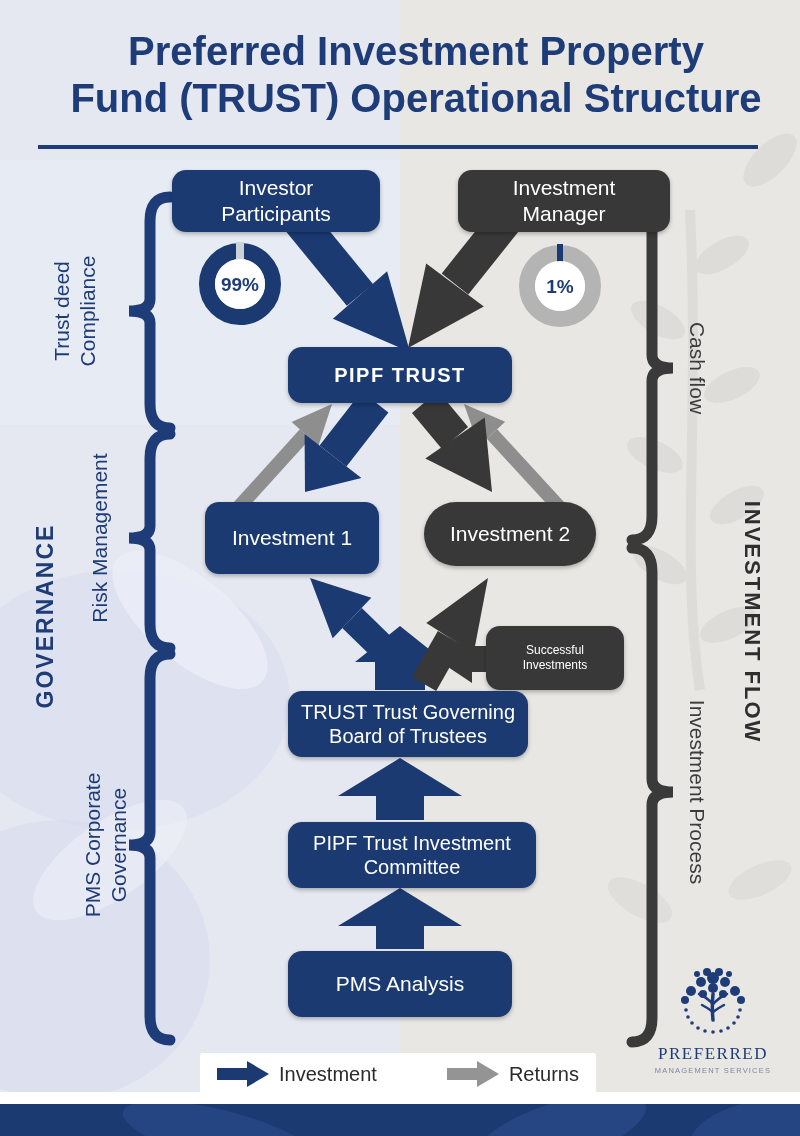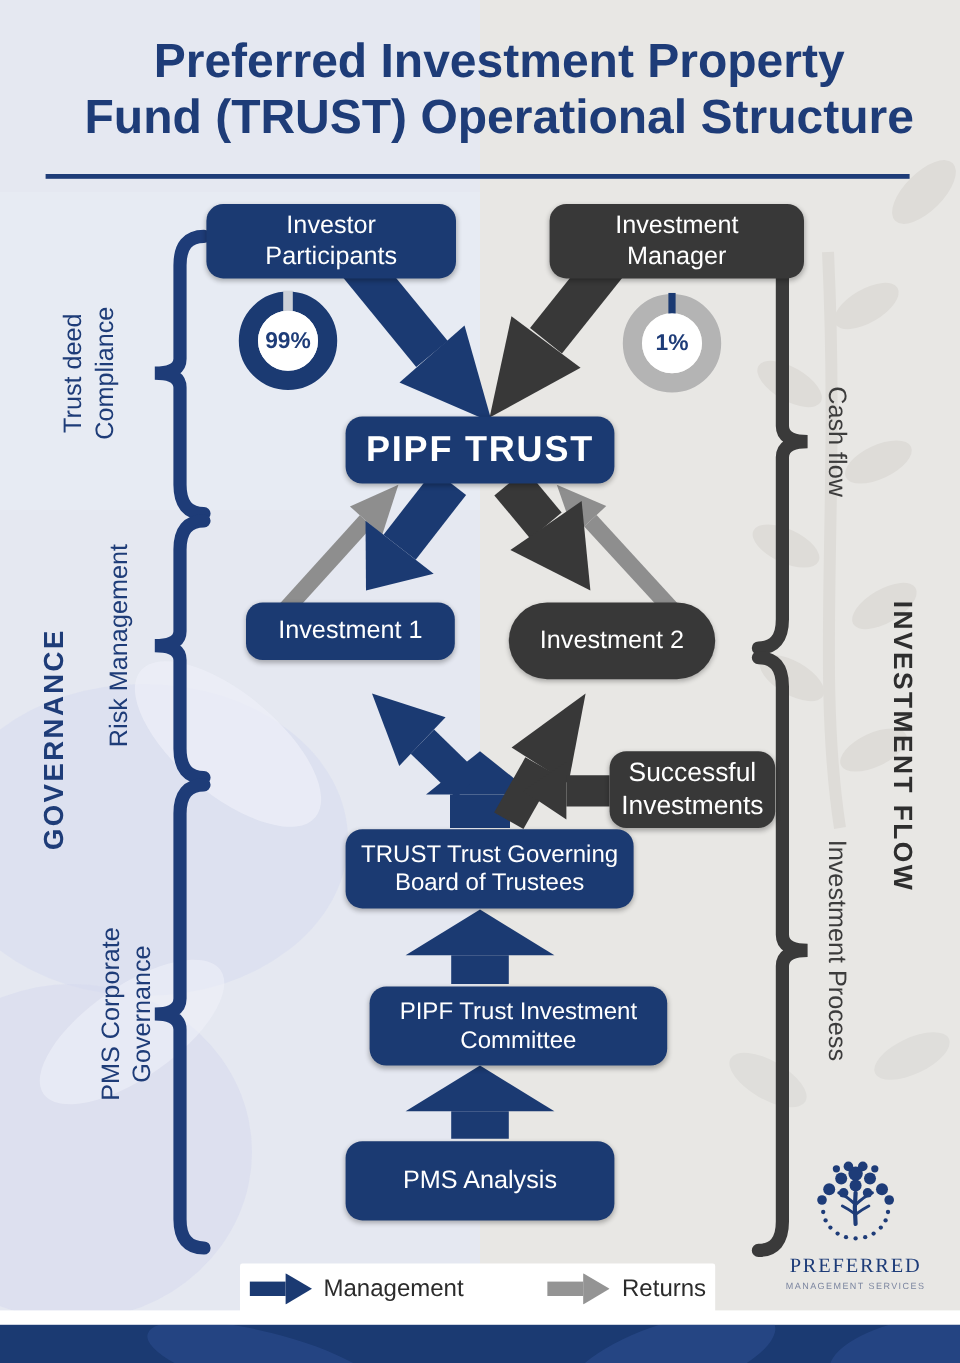--- a/index.html
+++ b/index.html
@@ -16,21 +16,21 @@
   .page-title span { display:block;padding-left:32px; }
   .title-divider { position:absolute; left:38px; top:145px; width:720px; height:4px; background:#1e3c78; }
   .svg-layer { position:absolute; left:0; top:0; width:800px; height:1136px; }
   .node {
     position:absolute; border-radius:14px; color:#fff;
     display:flex; align-items:center; justify-content:center; text-align:center;
     font-size:21px; line-height:1.22; box-shadow:0 2px 4px rgba(0,0,0,.28);
   }
   .navy { background:#1b3a72; }
   .charcoal { background:#383838; }
-  .node.trust { font-size:30px; font-weight:bold; letter-spacing:1.5px; }
+  .node.trust { font-size:20px; font-weight:bold; letter-spacing:1.5px; }
   .donut-label {
     position:absolute; transform:translate(-50%,-50%);
     font-size:19px; font-weight:bold; color:#1e3c78;
   }
   .vlabel {
     position:absolute; transform:translate(-50%,-50%) rotate(-90deg);
     color:#1e3c78; font-size:21px; line-height:1.25; text-align:center; white-space:nowrap;
   }
   .vlabel span { display:block; }
   .vlabel.big { font-weight:bold; font-size:23px; letter-spacing:2px; }
@@ -149,25 +149,25 @@
       <g>
         <line x1="508" y1="659" x2="472" y2="659" stroke-width="26"></line>
         <polygon points="472,635 472,683 436,659" stroke="none"></polygon>
       </g>
     </g>
   </svg>
 
   <div class="node navy" style="left:172px; top:170px; width:180px; height:62px; padding:0 14px;">Investor Participants</div>
   <div class="node charcoal" style="left:458px; top:170px; width:176px; height:62px; padding:0 18px;">Investment Manager</div>
   <div class="node navy trust" style="left:288px; top:347px; width:224px; height:56px;">PIPF TRUST</div>
-  <div class="node navy" style="left:205px; top:502px; width:174px; height:48px;">Investment 1</div>
+  <div class="node navy" style="left:205px; top:502px; width:174px; height:72px;">Investment 1</div>
   <div class="node charcoal" style="left:424px; top:502px; width:172px; height:64px;border-radius:32px;">Investment 2</div>
-  <div class="node charcoal" style="left:508px; top:626px; width:126px; height:64px; font-size:22px; padding:0 6px;">Successful Investments</div>
+  <div class="node charcoal" style="left:486px; top:626px; width:126px; height:64px; font-size:12px; padding:0 6px;">Successful Investments</div>
   <div class="node navy" style="left:288px; top:691px; width:224px; height:66px; font-size:20px; padding:0 8px;">TRUST Trust Governing Board of Trustees</div>
-  <div class="node navy" style="left:288px; top:822px; width:224px; height:66px; font-size:20px; padding:0 12px;margin-left:20px;">PIPF Trust Investment Committee</div>
+  <div class="node navy" style="left:288px; top:822px; width:224px; height:66px; font-size:20px; padding:0 12px;">PIPF Trust Investment Committee</div>
   <div class="node navy" style="left:288px; top:951px; width:224px; height:66px;">PMS Analysis</div>
 
   <svg style="position:absolute; left:198px; top:242px;" width="84" height="84" viewBox="0 0 84 84">
     <circle cx="42" cy="42" r="33" fill="none" stroke="#1b3a72" stroke-width="16"></circle>
     <rect x="38" y="0" width="8" height="18" fill="#cdd1d8"></rect>
     <circle cx="42" cy="42" r="25" fill="#ffffff"></circle>
   </svg>
   <div class="donut-label" style="left:240px; top:285px;">99%</div>
 
   <svg style="position:absolute; left:518px; top:244px;" width="84" height="84" viewBox="0 0 84 84">
@@ -193,21 +193,21 @@
   <div class="vlabel right" style="left:697px; top:368px;">Cash flow</div>
   <div class="vlabel right big" style="left:752px; top:622px;">INVESTMENT FLOW</div>
   <div class="vlabel right" style="left:697px; top:792px;">Investment Process</div>
 
   <div class="legend">
     <div class="legend-item">
       <svg width="52" height="26" viewBox="0 0 52 26">
         <rect x="0" y="7" width="30" height="12" fill="#1b3a72"></rect>
         <polygon points="30,0 52,13 30,26" fill="#1b3a72"></polygon>
       </svg>
-      <span>Management</span>
+      <span>Investment</span>
     </div>
     <div class="legend-item">
       <svg width="52" height="26" viewBox="0 0 52 26">
         <rect x="0" y="7" width="30" height="12" fill="#949494"></rect>
         <polygon points="30,0 52,13 30,26" fill="#949494"></polygon>
       </svg>
       <span>Returns</span>
     </div>
   </div>
 

